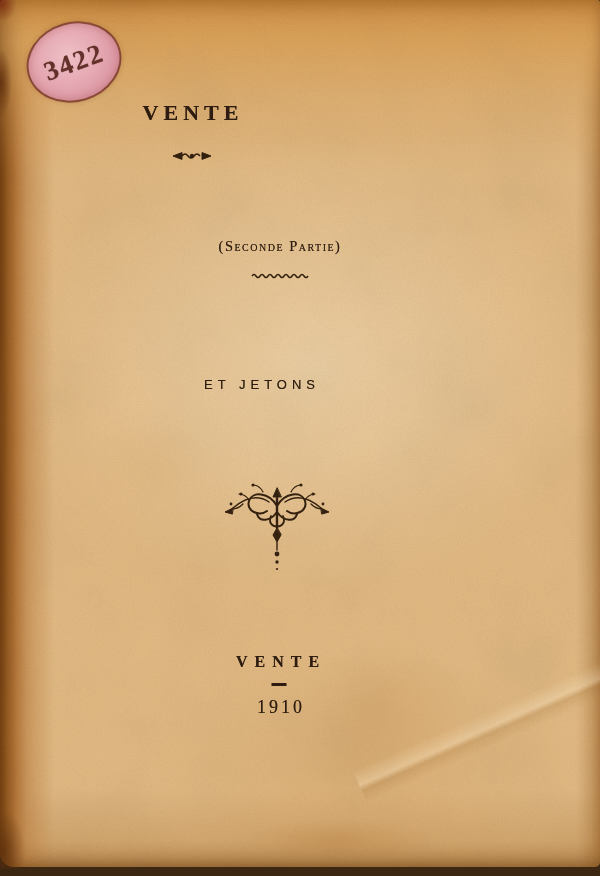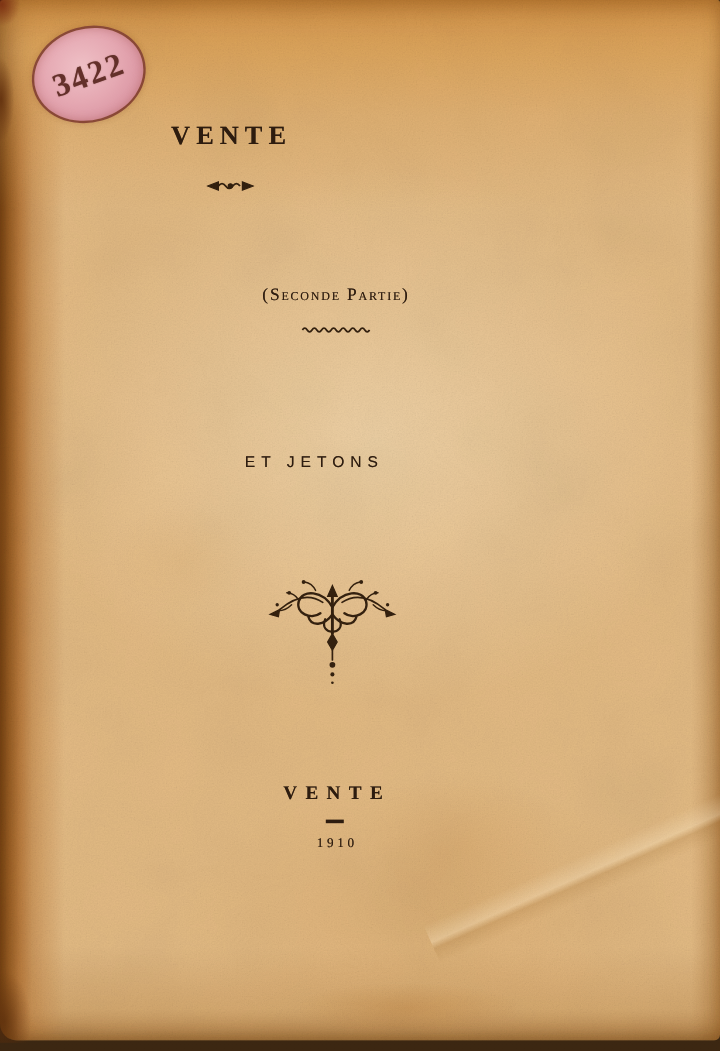--- a/index.html
+++ b/index.html
@@ -68,21 +68,21 @@
   .dates{left:191px;top:129px;font-size:11.5px;font-weight:bold;letter-spacing:2.2px;word-spacing:6px;}
   .orn-small{left:192px;top:148px;}
   .collection{left:280px;top:209px;font-size:22px;font-style:italic;font-weight:600;letter-spacing:1.5px;word-spacing:4px;}
   .seconde{left:280px;top:238px;font-size:14.5px;font-variant:small-caps;letter-spacing:1.5px;text-align:center;}
   .orn-wavy{left:280px;top:266px;}
   .main-title{left:277px;top:311px;font-size:46px;font-weight:400;letter-spacing:0.5px;}
   .sub-title{left:262px;top:377px;font-family:"Liberation Sans", sans-serif;font-size:13px;font-weight:400;letter-spacing:5px;}
   .fleuron{left:277px;top:478px;}
   .paris{left:281px;top:653px;font-size:16px;font-weight:bold;letter-spacing:7px;}
   .dash-rule{left:279px;top:683px;width:15px;height:2.5px;background:#2d1c0f;}
-  .year{left:281px;top:697px;font-size:11px;letter-spacing:3px;}
+  .year{left:281px;top:697px;font-size:18px;letter-spacing:3px;}
 </style>
 </head>
 <body>
 
 <div class="scan">
   <div class="paper">
 
     <svg class="mottle">
       <filter id="mottle-f">
         <feTurbulence type="fractalNoise" baseFrequency="0.012" numOctaves="3" seed="11" stitchTiles="stitch"></feTurbulence>

